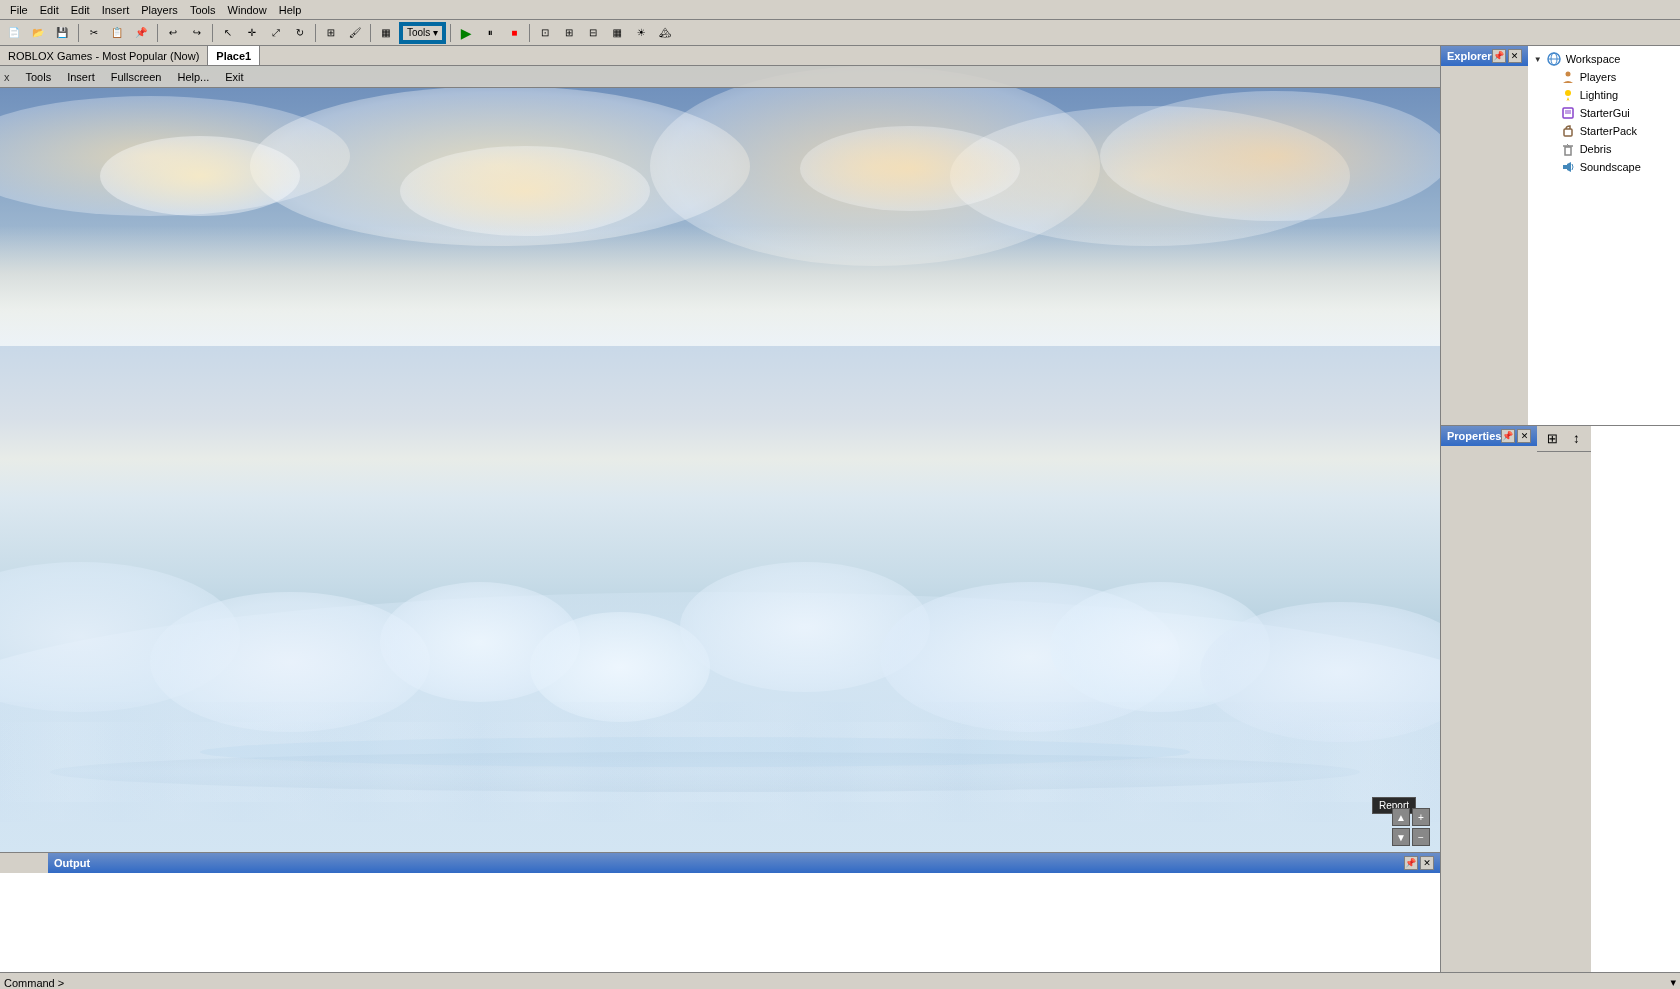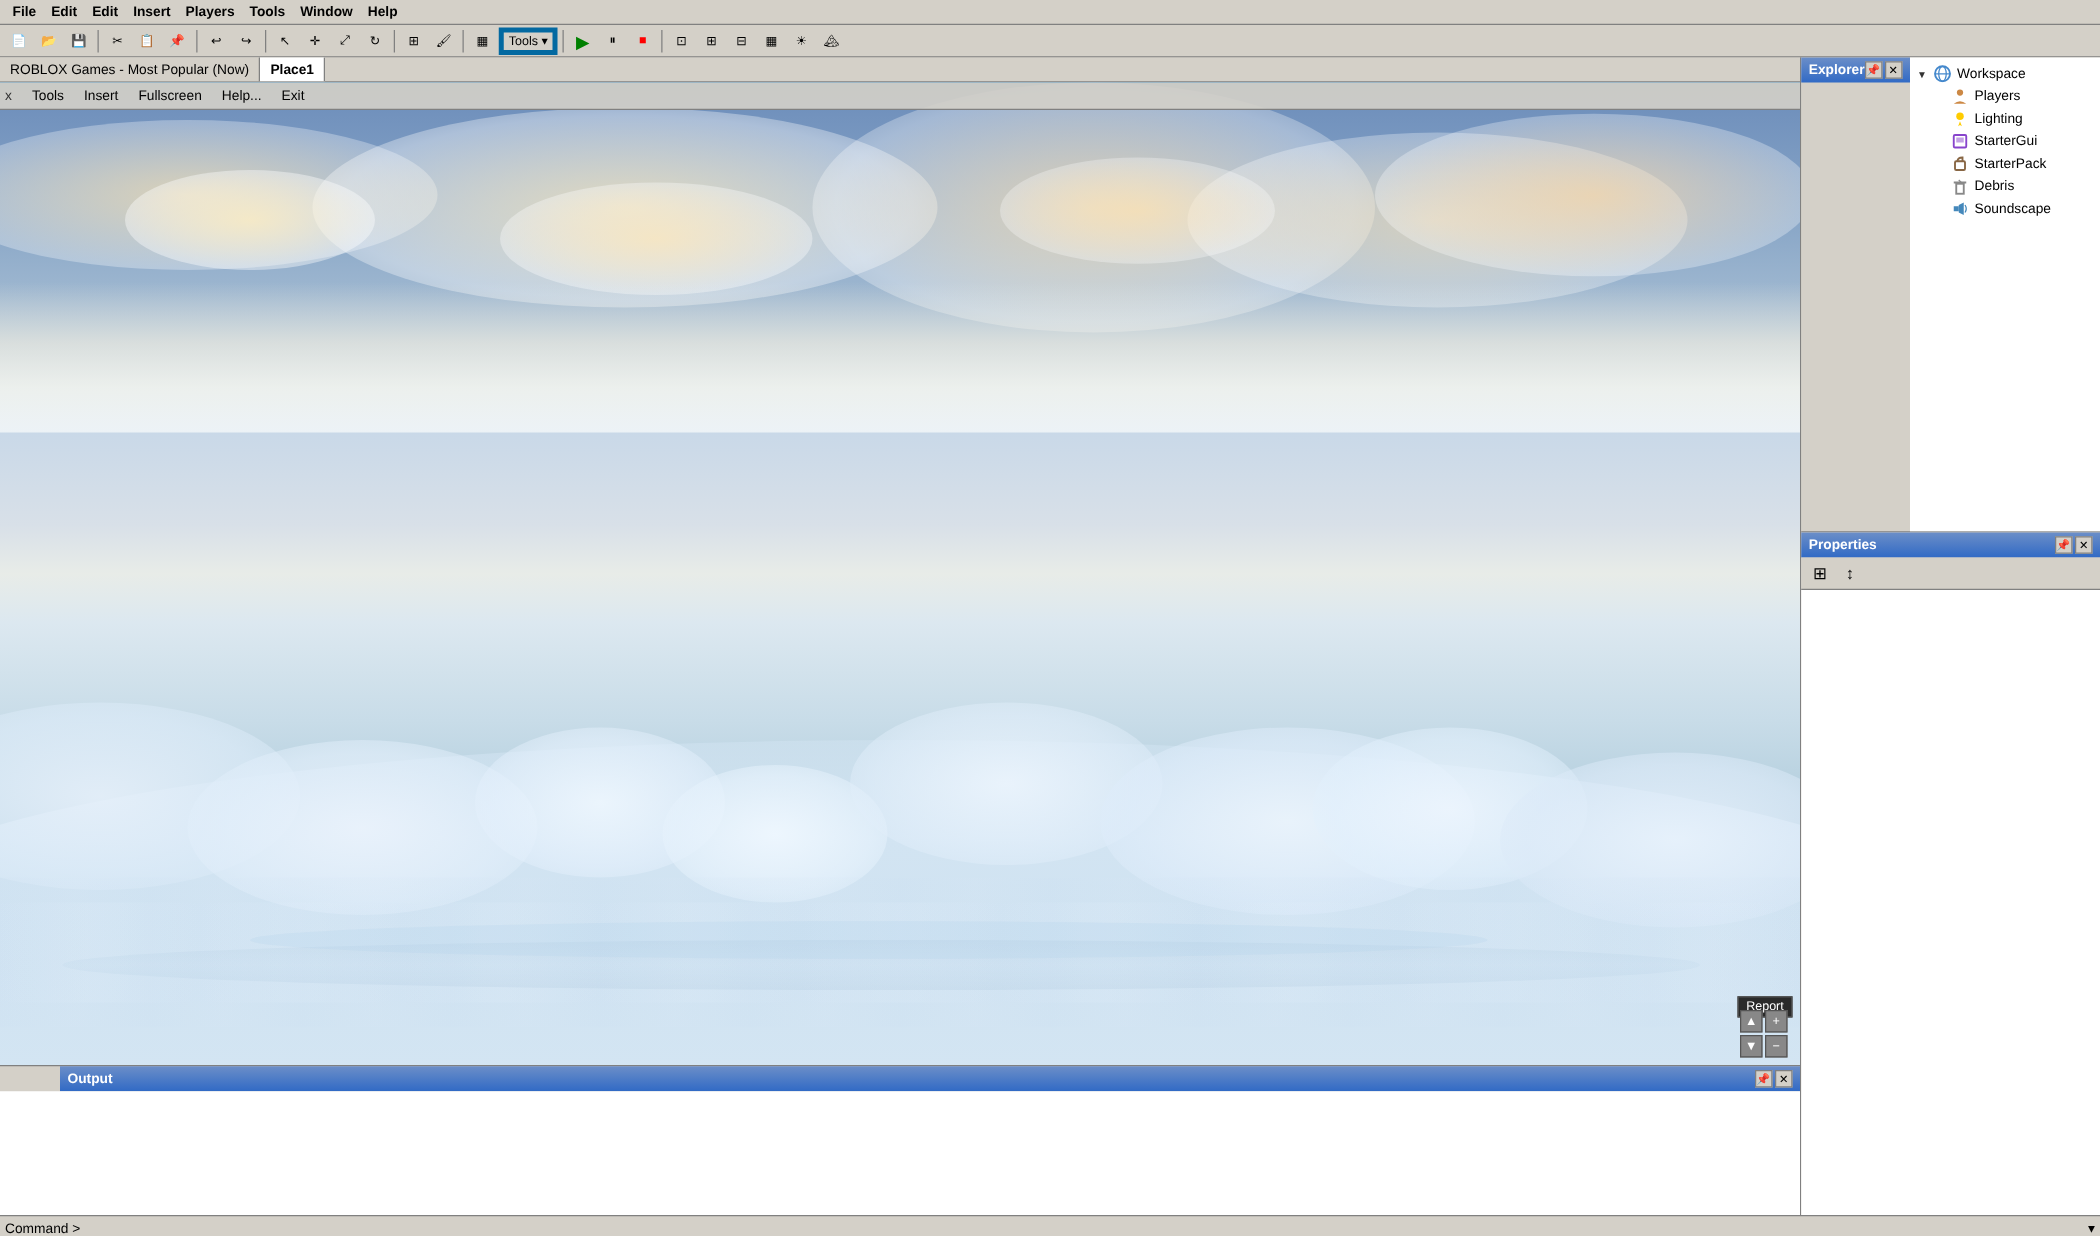--- a/index.html
+++ b/index.html
@@ -6,21 +6,20 @@
     body { width: 1680px; height: 989px; overflow: hidden; font-family: 'Segoe UI', Tahoma, Geneva, Verdana, sans-serif; font-size: 11px; background: #d4d0c8; }
 
     
     #menubar {
       height: 20px;
       background: #d4d0c8;
       display: flex;
       align-items: center;
       border-bottom: 1px solid #808080;
       padding: 0 4px;
-      font-weight: bold;
     }
     .menu-item {
       padding: 2px 6px;
       cursor: pointer;
       font-size: 11px;
     }
 
     
     #toolbar {
       height: 26px;
@@ -146,21 +145,21 @@
       font-size: 11px;
       cursor: pointer;
       color: #333;
       margin-right: 4px;
     }
 
     
     #report-btn {
       position: absolute;
       bottom: 38px;
-      right: 6px;
+      right: 24px;
       background: #2a2a2a;
       border: 1px solid #555;
       color: white;
       font-size: 10px;
       padding: 2px 6px;
       cursor: pointer;
       z-index: 10;
     }
 
     
@@ -264,21 +263,21 @@
       font-size: 8px;
       color: #333;
     }
     .indent-1 { padding-left: 16px; }
 
     
     #properties-panel {
       flex: 1;
       background: #d4d0c8;
       display: flex;
-      flex-direction: column;
+      flex-direction: row;
     }
     .properties-toolbar {
       height: 26px;
       background: #d4d0c8;
       display: flex;
       align-items: center;
       padding: 2px 4px;
       gap: 2px;
       border-bottom: 1px solid #808080;
     }

